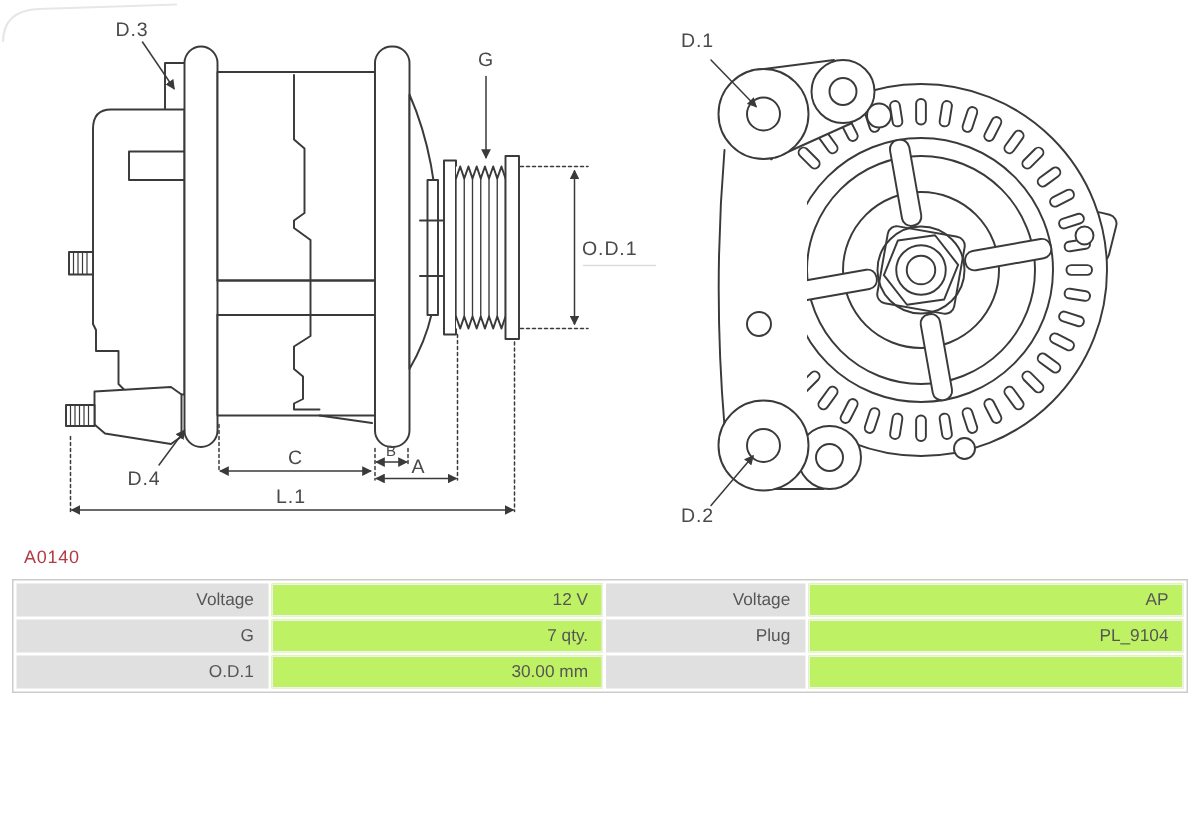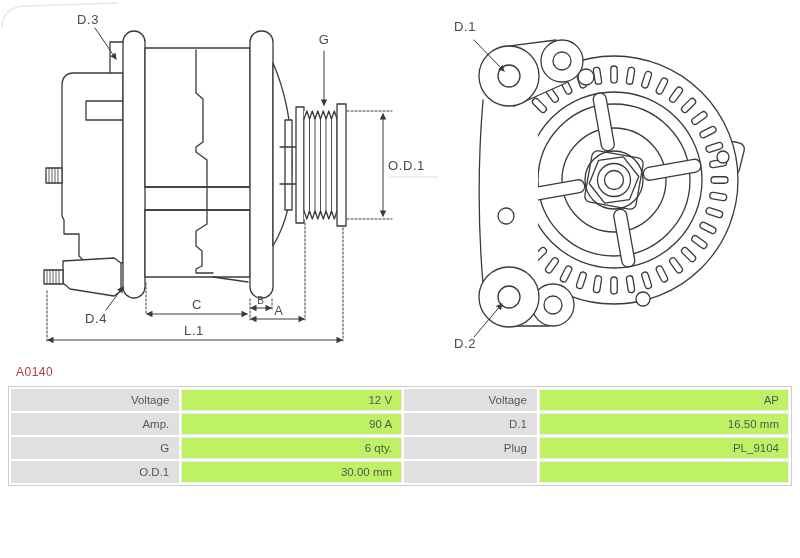--- a/index.html
+++ b/index.html
@@ -202,28 +202,22 @@
       <col class="c4">
     </colgroup>
   <tbody>
     <tr>
       <td class="lbl">Voltage</td>
       <td class="val">12 V</td>
       <td class="lbl">Voltage</td>
       <td class="val">AP</td>
     </tr>
     <tr>
-      <td class="lbl">Amp.</td>
-      <td class="val">90 A</td>
-      <td class="lbl">D.1</td>
-      <td class="val">16.50 mm</td>
-    </tr>
-    <tr>
       <td class="lbl">G</td>
-      <td class="val">6 qty.</td>
+      <td class="val">7 qty.</td>
       <td class="lbl">Plug</td>
       <td class="val">PL_9104</td>
     </tr>
     <tr>
       <td class="lbl">O.D.1</td>
       <td class="val">30.00 mm</td>
       <td class="lbl"></td>
       <td class="val"></td>
     </tr>
   </tbody>

